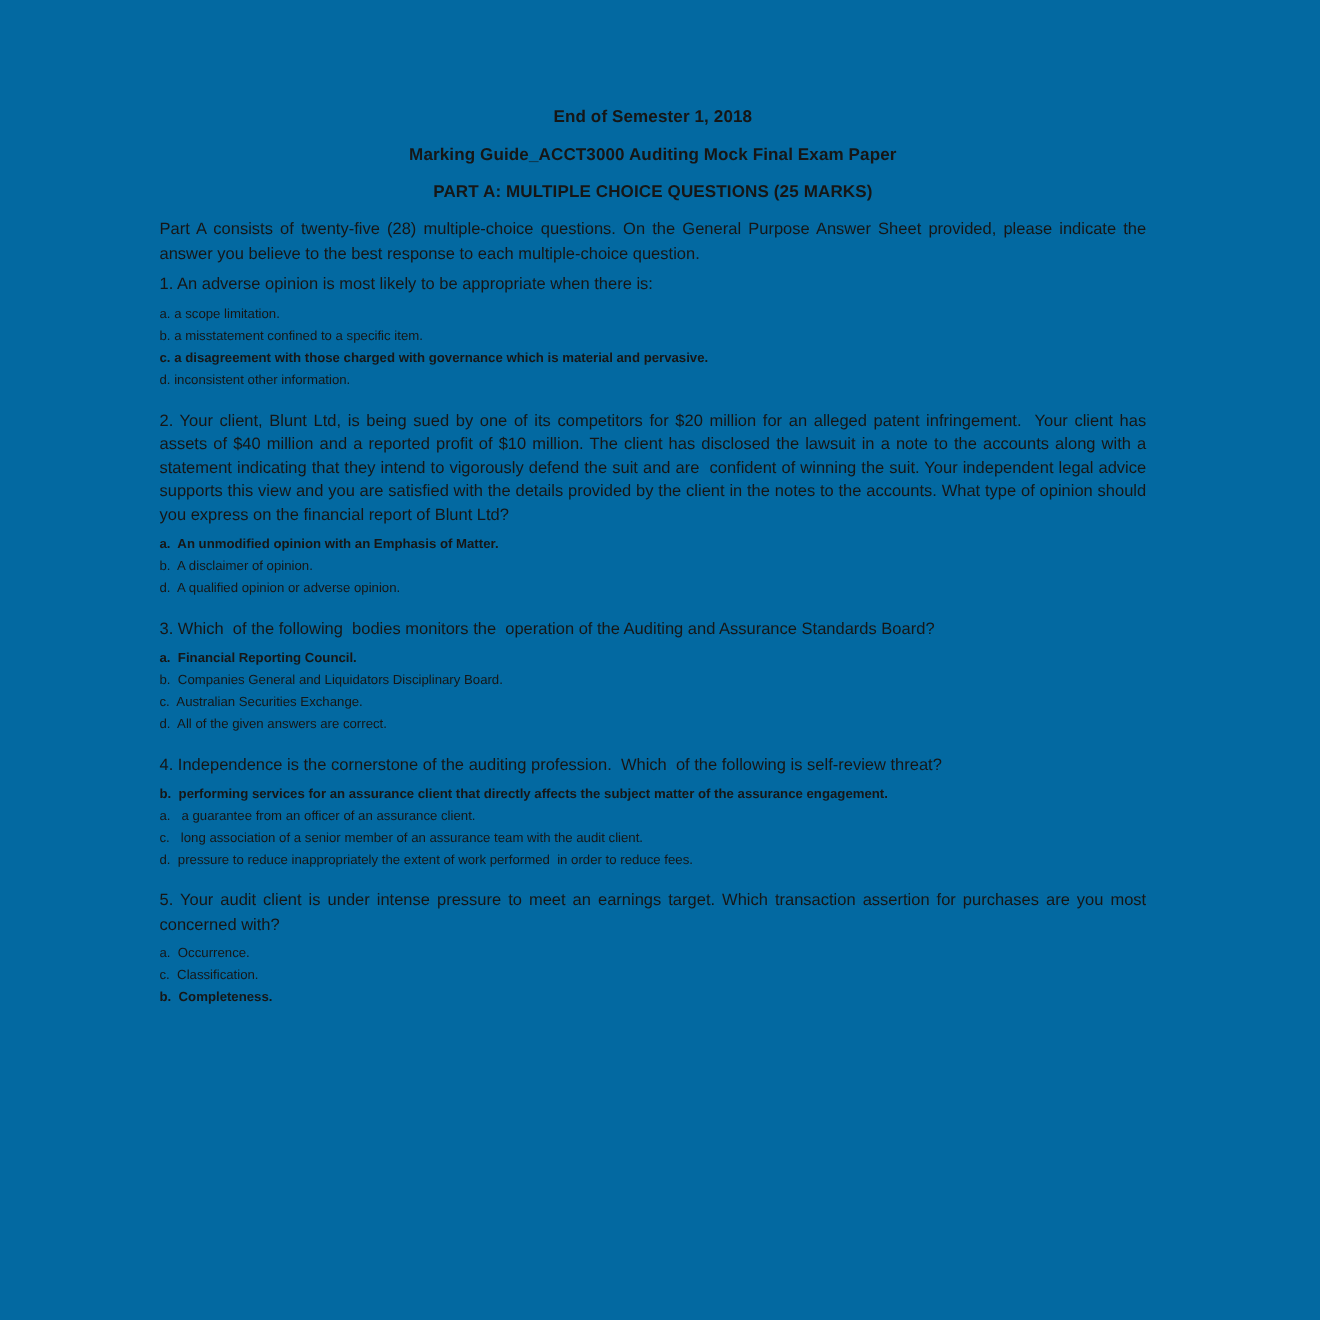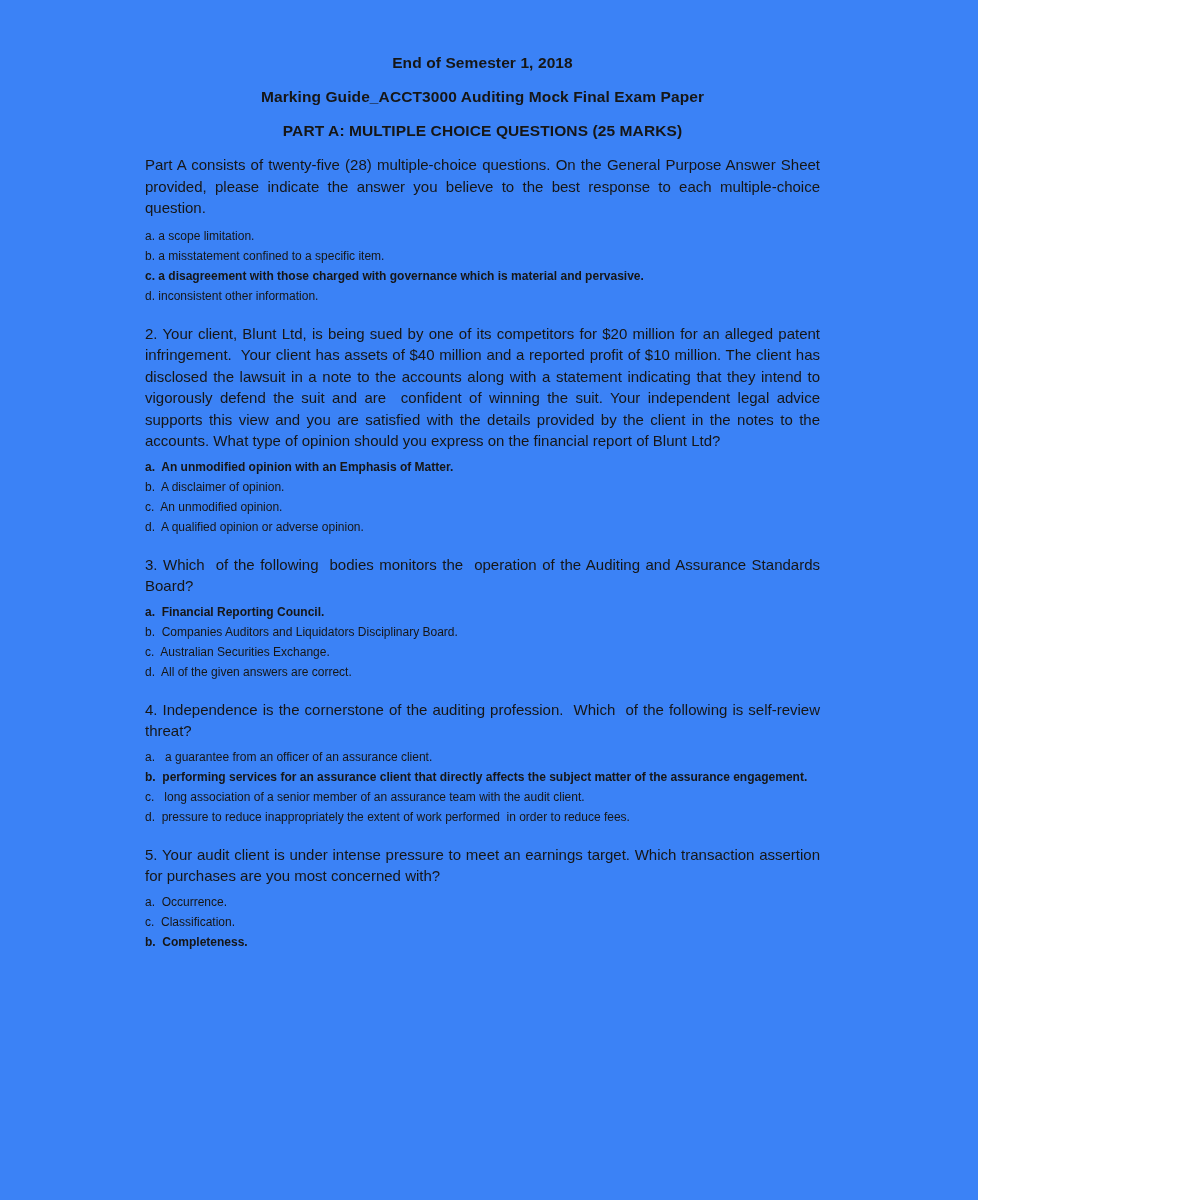--- a/index.html
+++ b/index.html
@@ -9,24 +9,24 @@
     height: 1200px;
     background: #ffffff;
     overflow: hidden;
   }
   body {
     font-family: "Liberation Sans", sans-serif;
     color: #161616;
   }
   .page {
     box-sizing: border-box;
-    width: 978px;
+    width: 1200px;
     height: 1200px;
-    padding: 52px 158px 40px 145px;
-    background: #3b82f6;
+    padding: 96px 158px 40px 145px;
+    background: #0369a1;
   }
   h1, h2, h3 {
     font-size: 15.5px;
     line-height: 22px;
     font-weight: 700;
     text-align: center;
     margin: 0 0 12px 0;
     letter-spacing: 0.1px;
   }
   .intro {
@@ -60,50 +60,50 @@
 </head>
 <body>
 
 <main class="page">
   <h1>End of Semester 1, 2018</h1>
   <h2>Marking Guide_ACCT3000 Auditing Mock Final Exam Paper</h2>
   <h3>PART A: MULTIPLE CHOICE QUESTIONS (25 MARKS)</h3>
   <p class="intro">Part A consists of twenty-five (28) multiple-choice questions. On the General Purpose Answer Sheet provided, please indicate the answer you believe to the best response to each multiple-choice question.</p>
   <section id="questions">
       <div class="question">
+        <p class="stem">1. An adverse opinion is most likely to be appropriate when there is:</p>
         <div class="options">
           <p class="option">a. a scope limitation.</p>
           <p class="option">b. a misstatement confined to a specific item.</p>
           <p class="option answer">c. a disagreement with those charged with governance which is material and pervasive.</p>
           <p class="option">d. inconsistent other information.</p>
         </div>
       </div>
       <div class="question">
         <p class="stem">2. Your client, Blunt Ltd, is being sued by one of its competitors for $20 million for an alleged patent infringement.  Your client has assets of $40 million and a reported profit of $10 million. The client has disclosed the lawsuit in a note to the accounts along with a statement indicating that they intend to vigorously defend the suit and are  confident of winning the suit. Your independent legal advice supports this view and you are satisfied with the details provided by the client in the notes to the accounts. What type of opinion should you express on the financial report of Blunt Ltd?</p>
         <div class="options">
           <p class="option answer">a.  An unmodified opinion with an Emphasis of Matter.</p>
           <p class="option">b.  A disclaimer of opinion.</p>
-          <p class="option">c.  An unmodified opinion.</p>
           <p class="option">d.  A qualified opinion or adverse opinion.</p>
         </div>
       </div>
       <div class="question">
         <p class="stem">3. Which  of the following  bodies monitors the  operation of the Auditing and Assurance Standards Board?</p>
         <div class="options">
           <p class="option answer">a.  Financial Reporting Council.</p>
-          <p class="option">b.  Companies Auditors and Liquidators Disciplinary Board.</p>
+          <p class="option">b.  Companies General and Liquidators Disciplinary Board.</p>
           <p class="option">c.  Australian Securities Exchange.</p>
           <p class="option">d.  All of the given answers are correct.</p>
         </div>
       </div>
       <div class="question">
         <p class="stem">4. Independence is the cornerstone of the auditing profession.  Which  of the following is self-review threat?</p>
         <div class="options">
+          <p class="option answer">b.  performing services for an assurance client that directly affects the subject matter of the assurance engagement.</p>
           <p class="option">a.   a guarantee from an officer of an assurance client.</p>
-          <p class="option answer">b.  performing services for an assurance client that directly affects the subject matter of the assurance engagement.</p>
           <p class="option">c.   long association of a senior member of an assurance team with the audit client.</p>
           <p class="option">d.  pressure to reduce inappropriately the extent of work performed  in order to reduce fees.</p>
         </div>
       </div>
       <div class="question">
         <p class="stem">5. Your audit client is under intense pressure to meet an earnings target. Which transaction assertion for purchases are you most concerned with?</p>
         <div class="options">
           <p class="option">a.  Occurrence.</p>
           <p class="option">c.  Classification.</p>
           <p class="option answer">b.  Completeness.</p>

